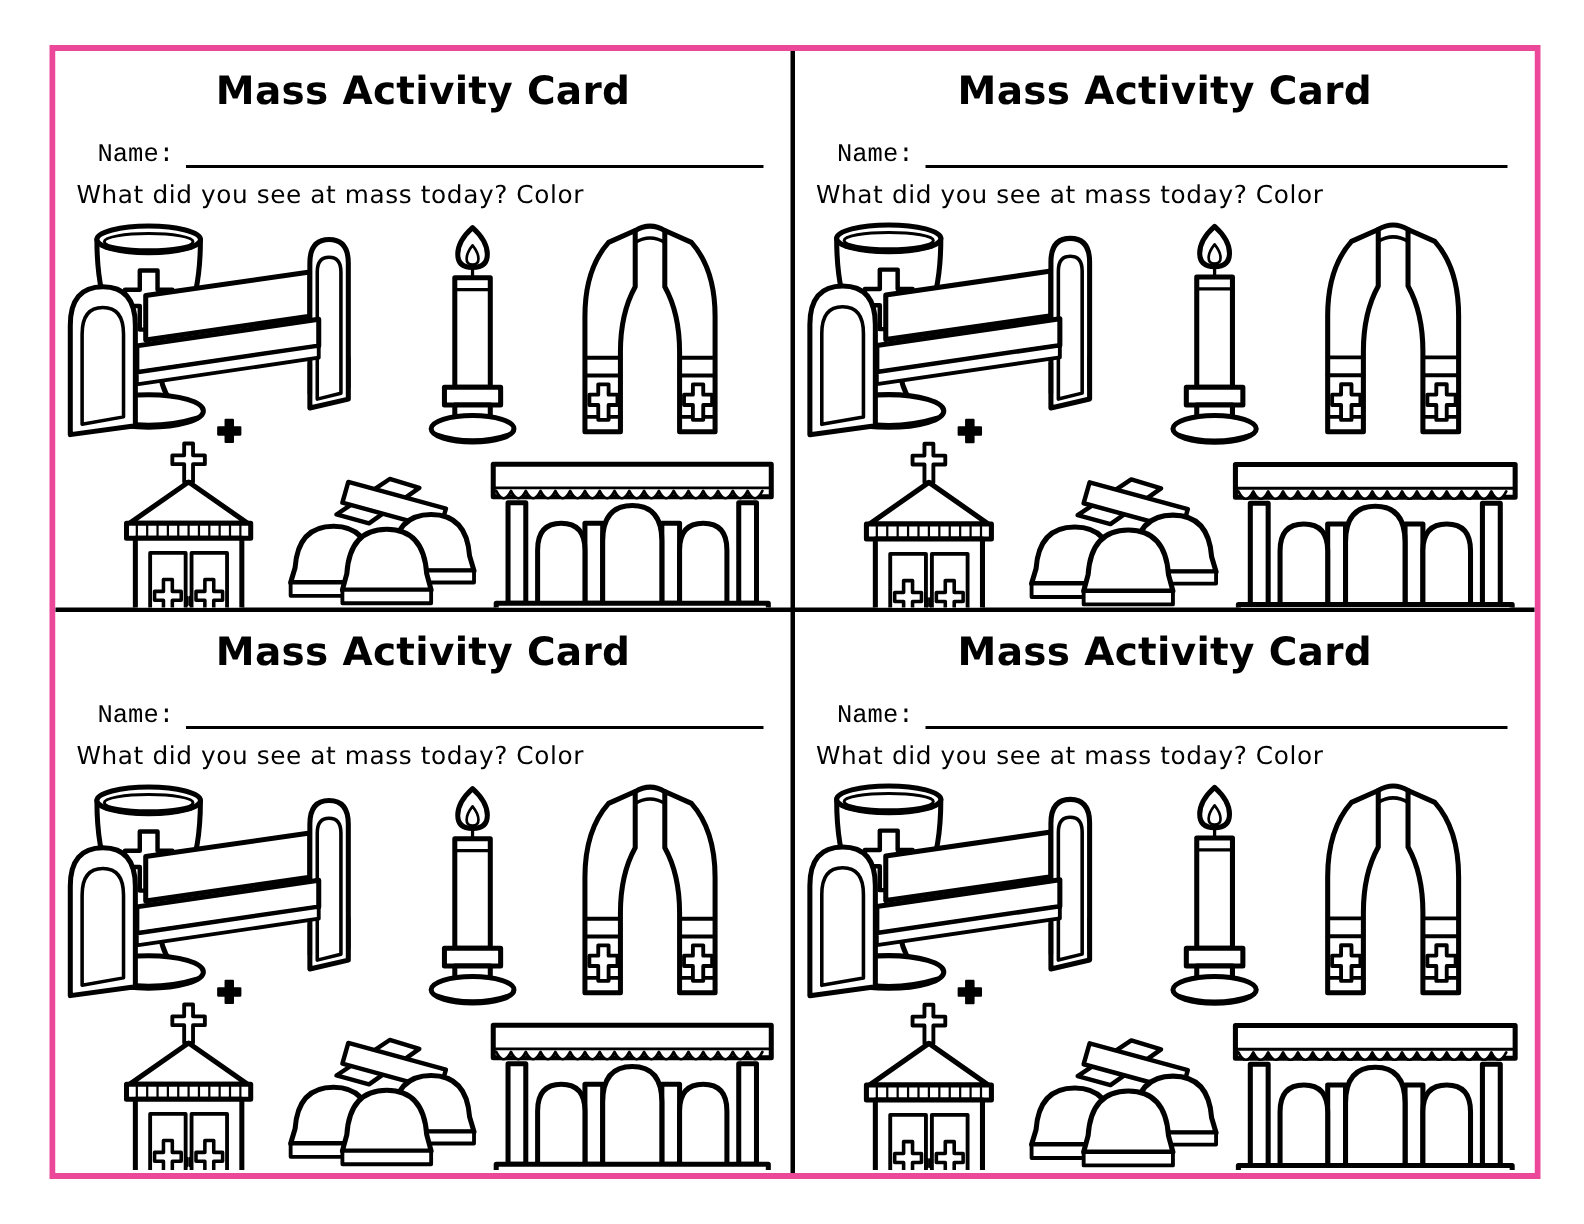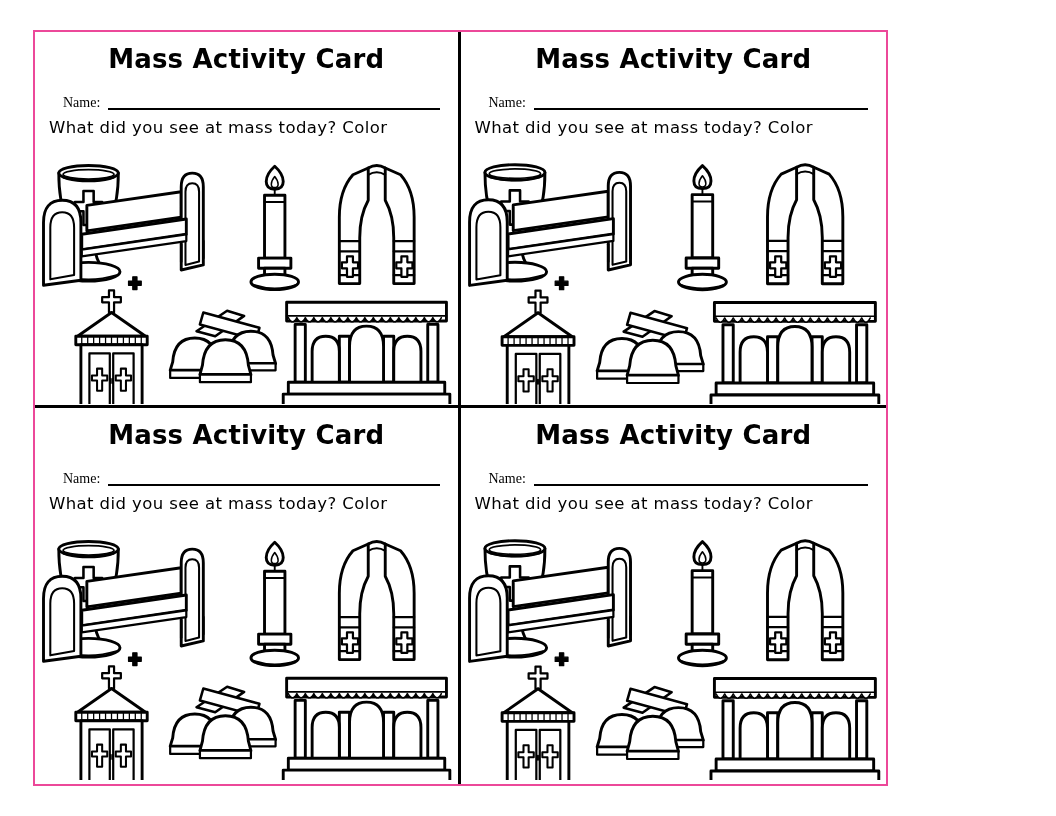--- a/index.html
+++ b/index.html
@@ -11,26 +11,26 @@
     width: 1056px;
     height: 816px;
     font-family: "Liberation Sans", sans-serif;
     overflow: hidden;
   }
 
   #sheet {
     position: absolute;
     left: 33px;
     top: 30px;
-    width: 855px;
+    width: 994px;
     height: 756px;
     display: grid;
     grid-template-columns: 1fr 1fr;
     grid-template-rows: 1fr 1fr;
-    border: 2px solid #ec4899;
+    border: 4px solid #ec4899;
     box-sizing: border-box;
     background: #fff;
   }
 
   .card {
     position: relative;
     box-sizing: border-box;
     overflow: hidden;
     background: #fff;
   }
@@ -59,23 +59,23 @@
   .name-row {
     position: absolute;
     left: 28px;
     right: 18px;
     top: 54px;
     height: 26px;
     display: flex;
     align-items: flex-end;
   }
   .name-label {
-    font-size: 14px;
+    font-size: 17px;
     color: #000;
-    font-family: Liberation Serif, serif;
+    font-family: Liberation Mono, monospace;
     white-space: nowrap;
     line-height: 1;
     padding-bottom: 2px;
   }
   .name-rule {
     flex: 1;
     height: 0;
     border-bottom: 2px solid #000;
     margin-left: 8px;
     margin-bottom: 2px;

